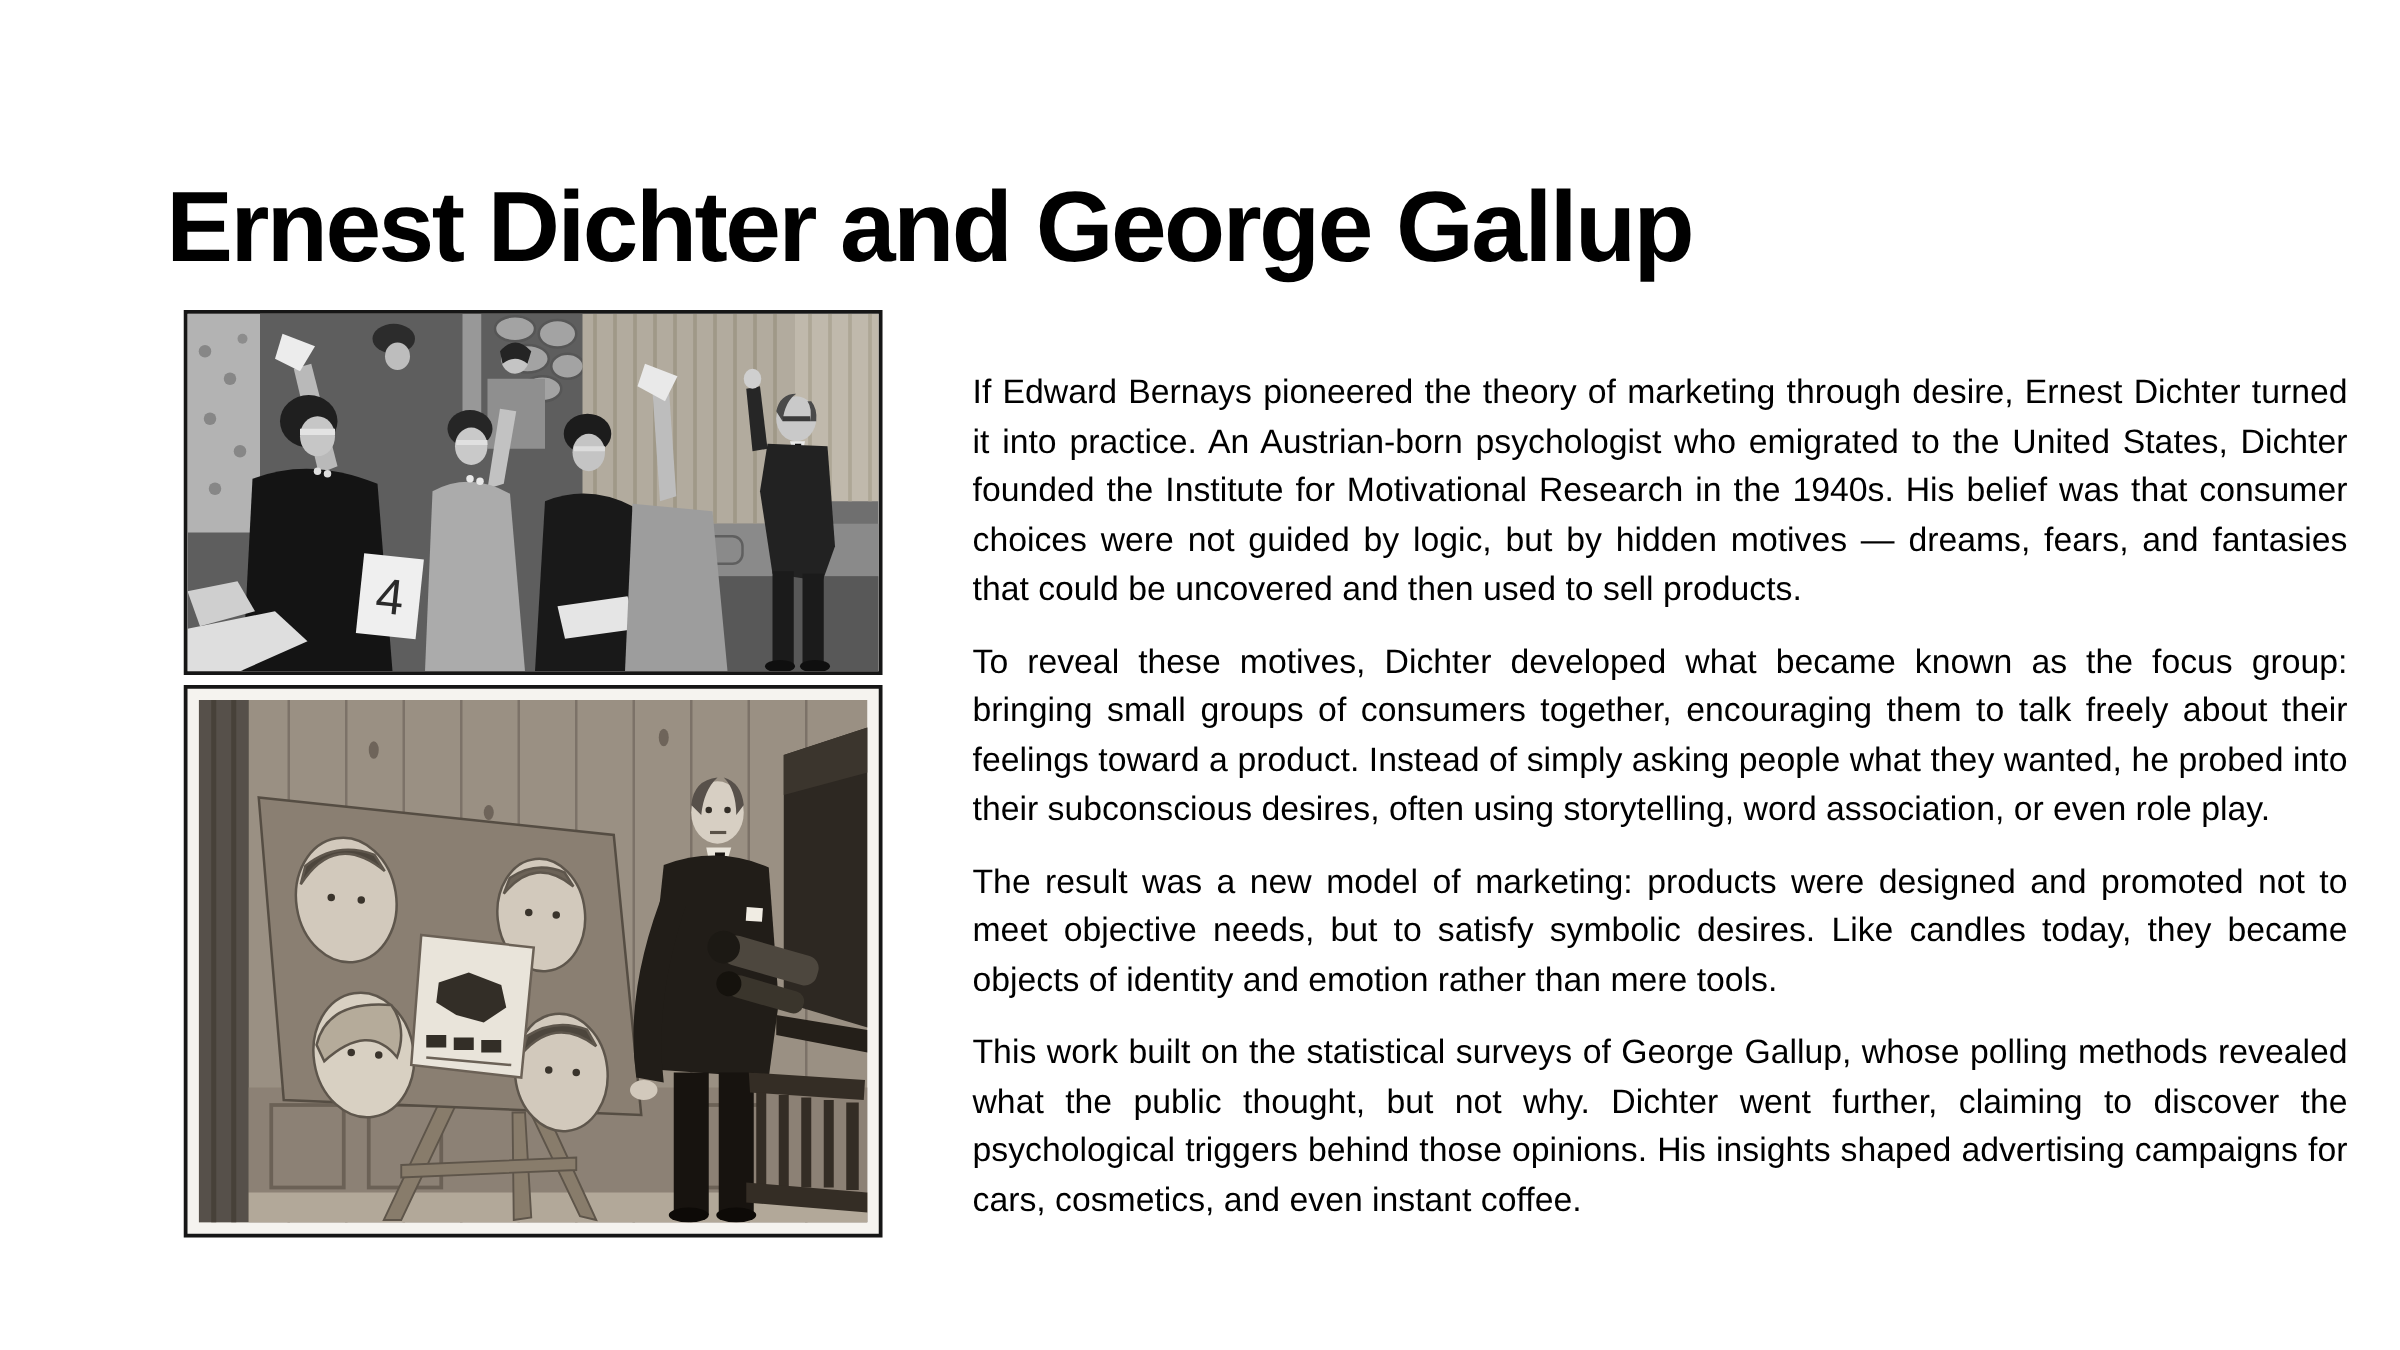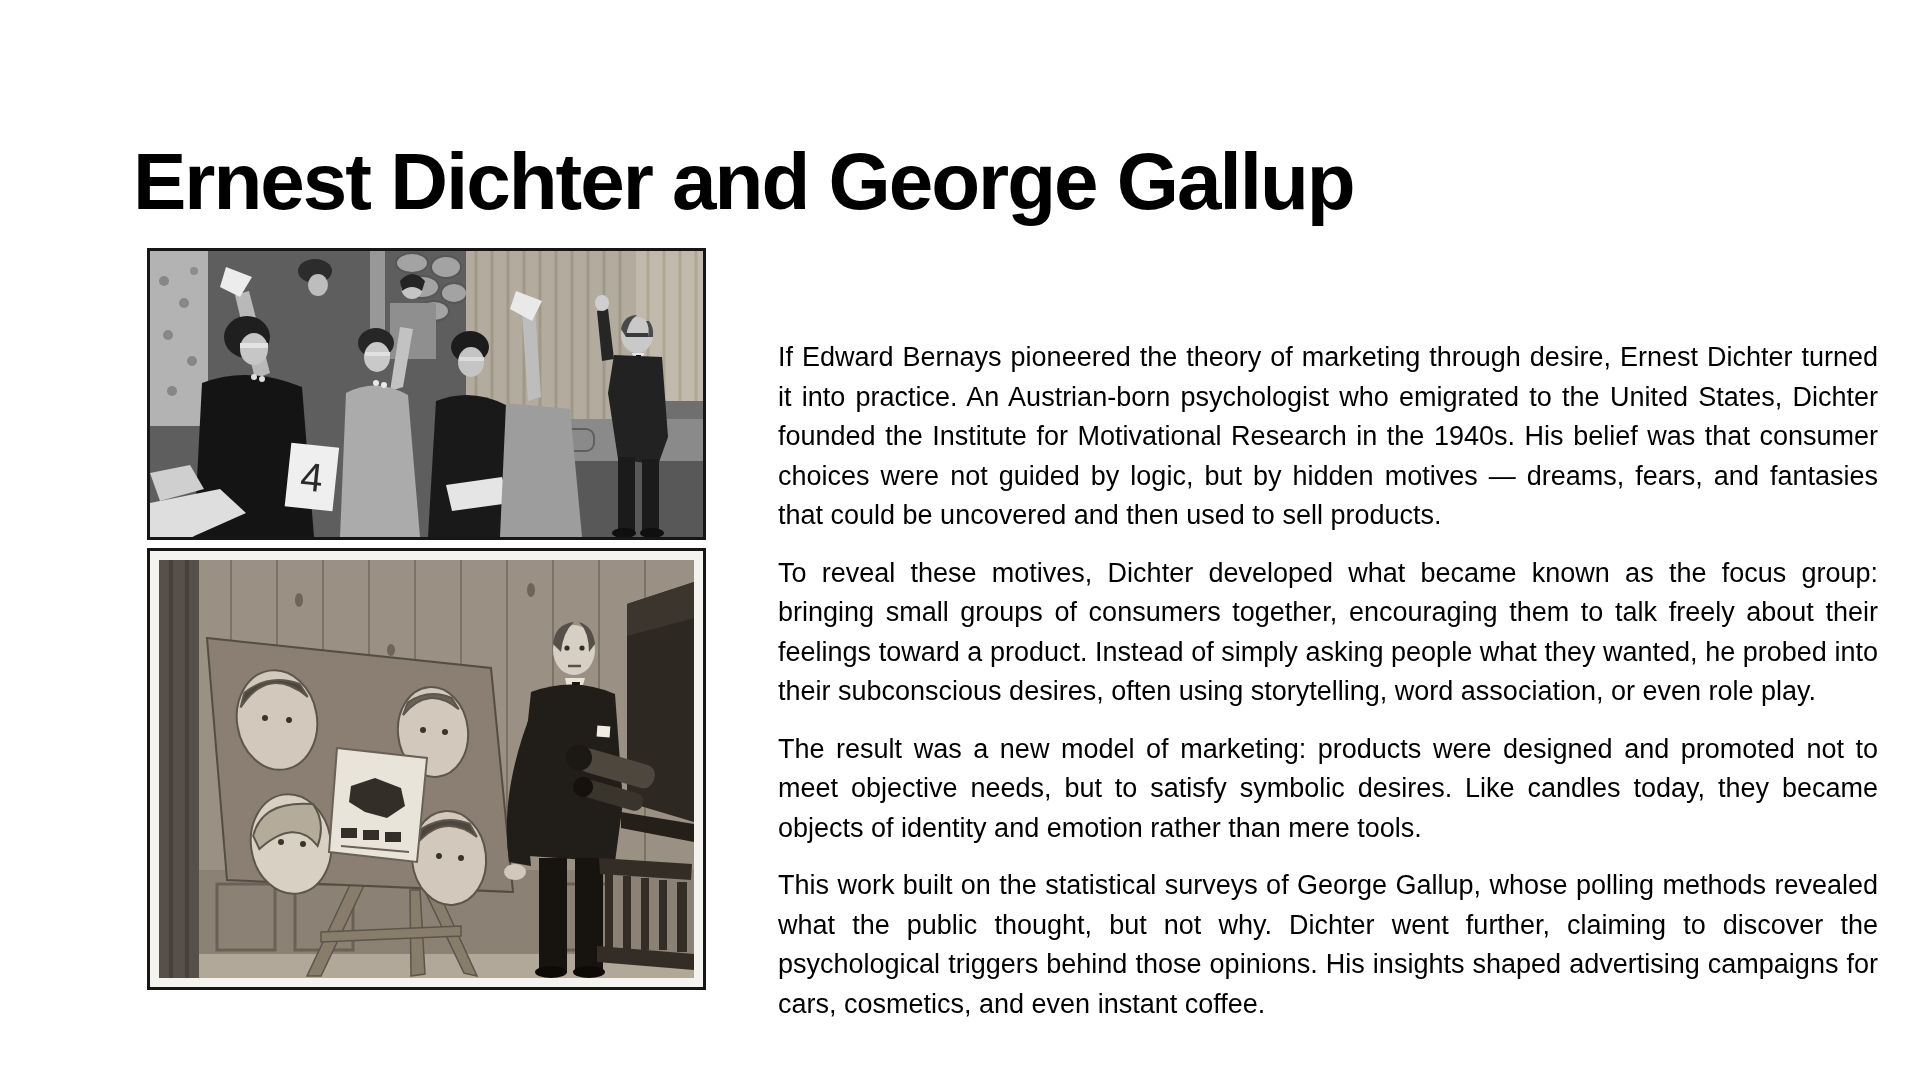--- a/index.html
+++ b/index.html
@@ -38,21 +38,20 @@
   .photo-frame svg { display: block; width: 100%; height: 100%; }
 
   .text-col {
     position: absolute;
     left: 778px; top: 294px; width: 1100px;
     font-size: 27px;
     line-height: 39.5px;
     text-align: justify;
     font-weight: 400;
     color: #000;
-    margin-top: 44px;
   }
   .text-col p { margin: 0 0 18px 0; }
   .text-col p:last-child { margin-bottom: 0; }
 </style>
 </head>
 <body>
 
 <div class="slide">
 
   <h1 class="slide-title">Ernest Dichter and George Gallup</h1>

